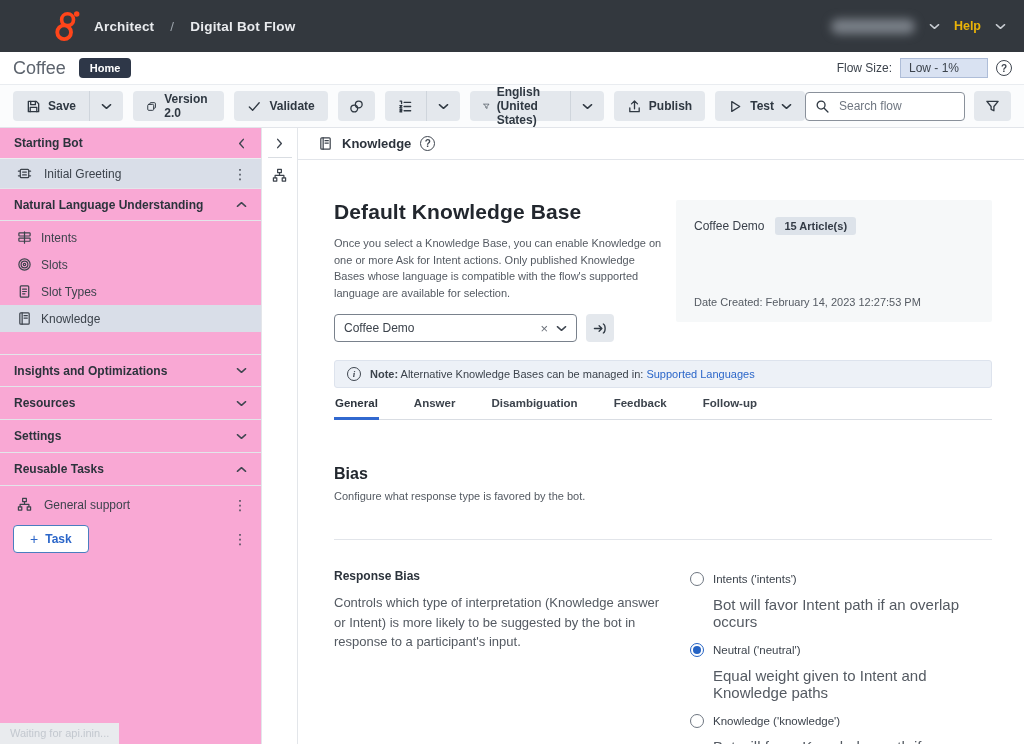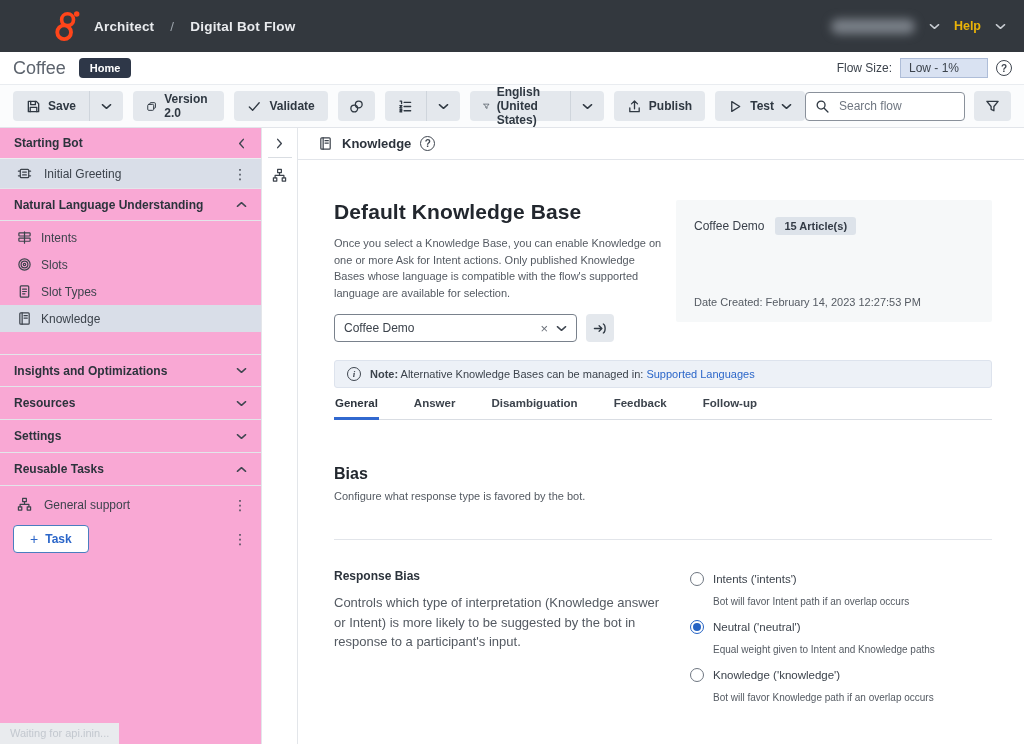--- a/index.html
+++ b/index.html
@@ -133,21 +133,21 @@
   .rb-row { margin-top:29px; display:flex; align-items:flex-start; }
   .rb-left { width:340px; flex:none; }
   .rb-label { font-size:12px; font-weight:bold; color:#2c333c; }
   .rb-desc { margin-top:10px; font-size:13px; line-height:1.5; color:#545a62; }
   .rb-options { margin-left:16px; padding-top:3px; }
   .radio-line { display:flex; align-items:center; gap:9px; }
   .radio { width:14px; height:14px; border-radius:50%; border:1.5px solid #6e7681; background:#fff; flex:none; }
   .radio.checked { border-color:#2563c4; position:relative; }
   .radio.checked::after { content:""; position:absolute; inset:2px; border-radius:50%; background:#2563c4; }
   .radio-label { font-size:11.5px; color:#3c434c; }
-  .radio-helper { margin:10px 12px 13px 23px; font-size:10px; color:#545a62; }
+  .radio-helper { margin:10px 12px 13px 23px; font-size:15px; color:#545a62; }
 
   .status-pill { position:absolute; left:0; bottom:0; background:#e9ebee; color:#c3c8cf;
     font-size:11px; padding:4px 10px 5px; }
 </style>
 </head>
 <body>
 
 <div class="app">
 
   <div class="topnav">

